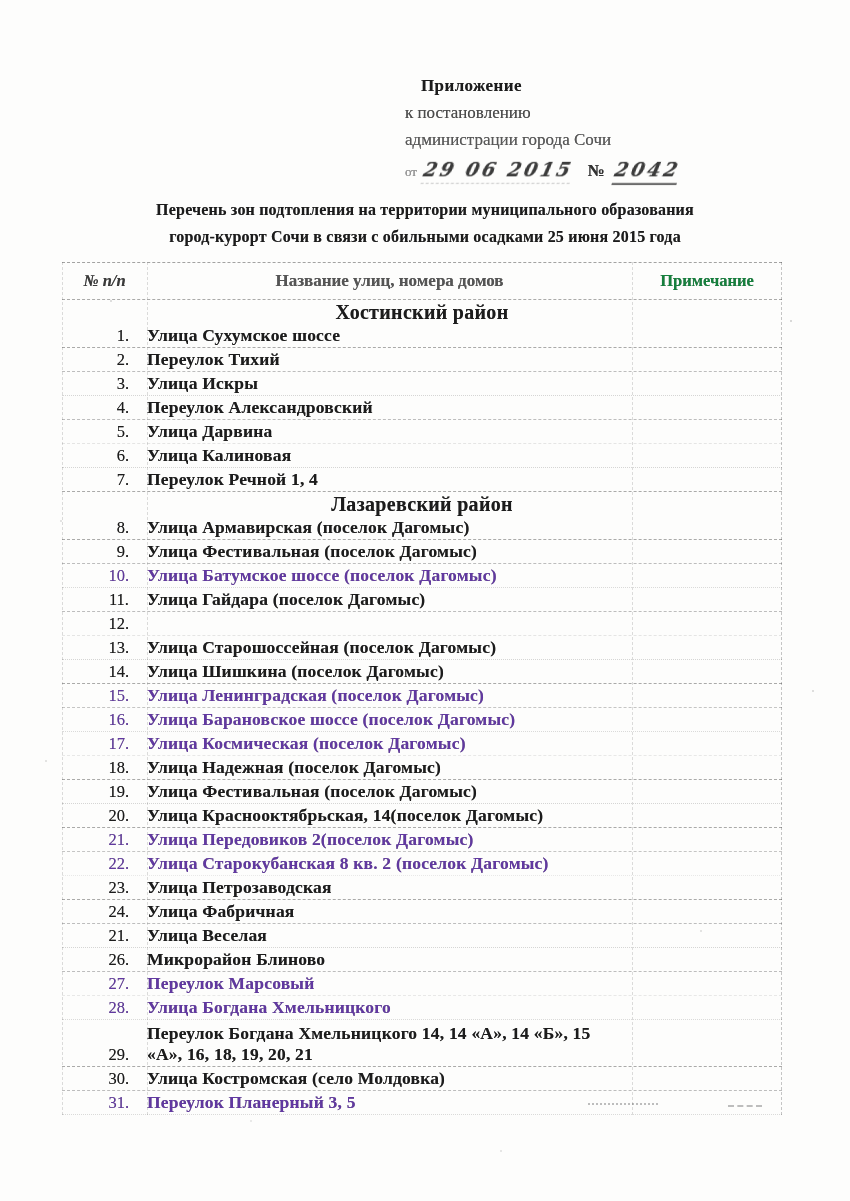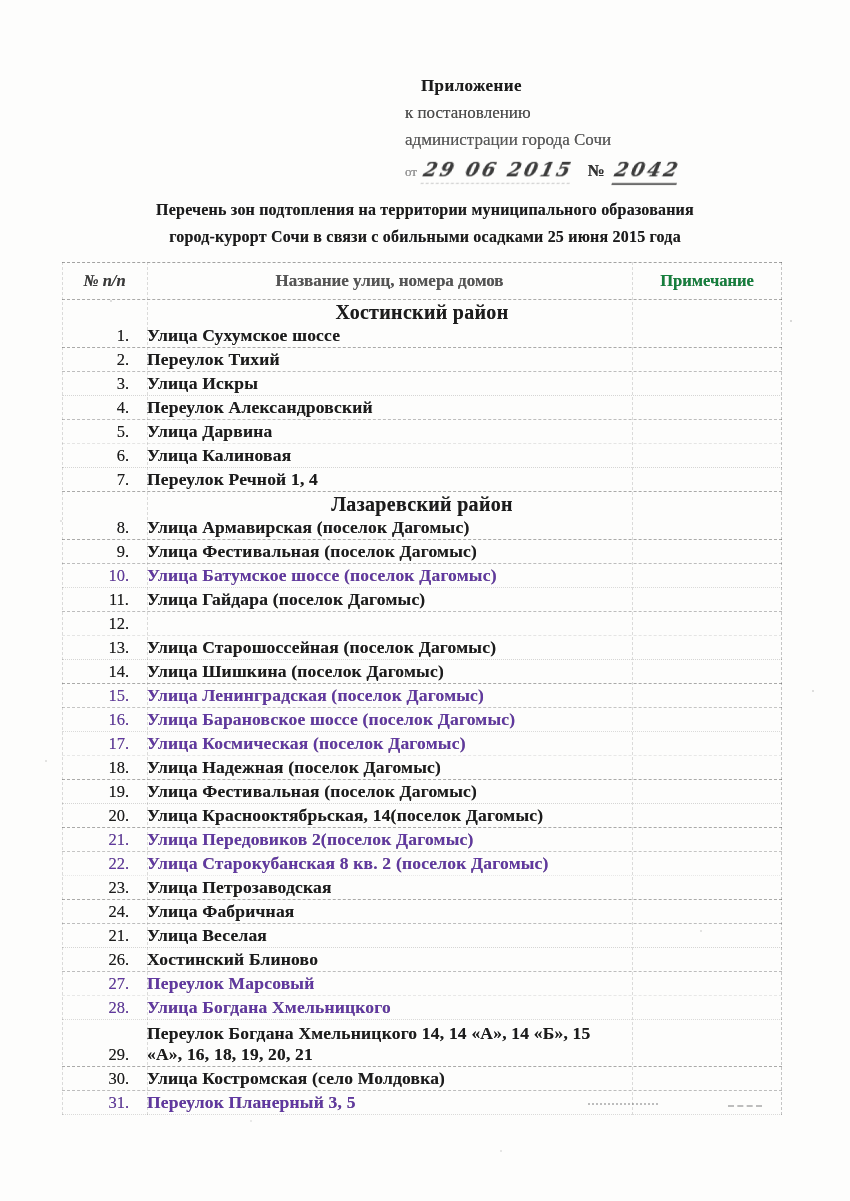--- a/index.html
+++ b/index.html
@@ -208,21 +208,21 @@
             <div class="row">
               <div class="num">24.</div>
               <div class="name">Улица Фабричная</div>
             </div>
             <div class="row">
               <div class="num">21.</div>
               <div class="name">Улица Веселая</div>
             </div>
             <div class="row">
               <div class="num">26.</div>
-              <div class="name">Хостинский Блиново</div>
+              <div class="name">Микрорайон Блиново</div>
             </div>
             <div class="row faded">
               <div class="num">27.</div>
               <div class="name">Переулок Марсовый</div>
             </div>
             <div class="row faded">
               <div class="num">28.</div>
               <div class="name">Улица Богдана Хмельницкого</div>
             </div>
             <div class="row tall">

